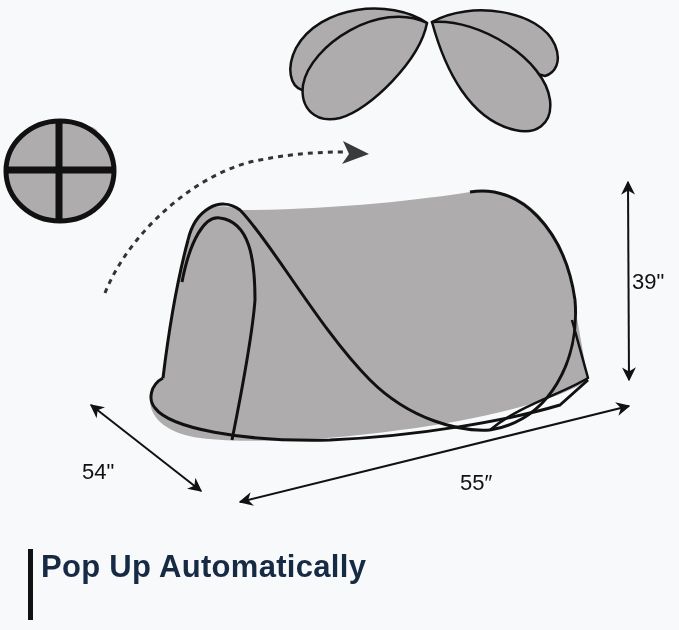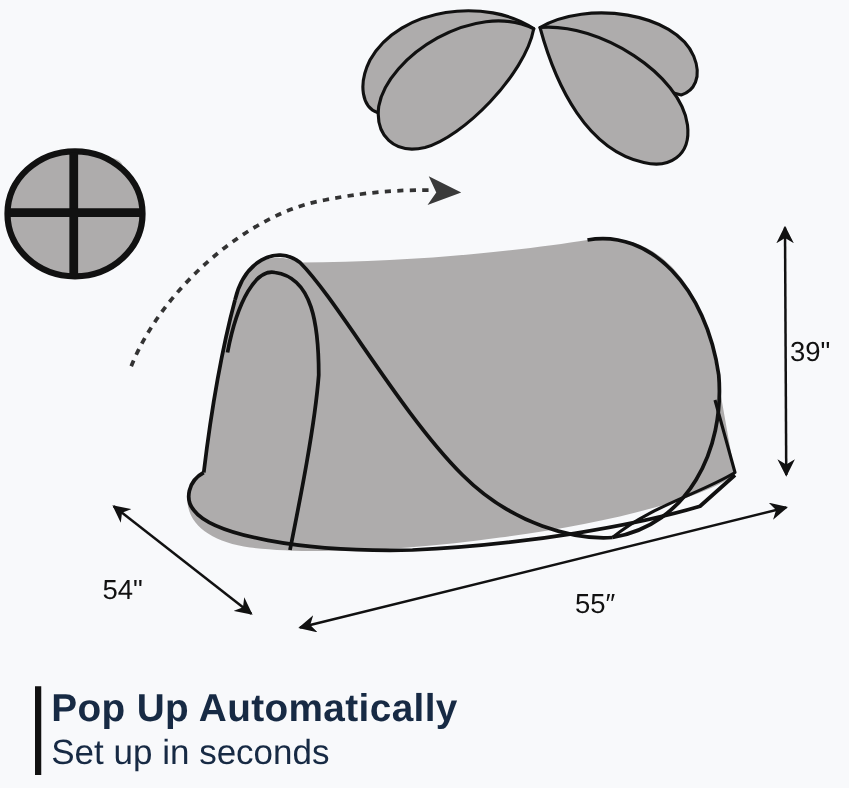--- a/index.html
+++ b/index.html
@@ -77,14 +77,13 @@
     <line x1="240" y1="502" x2="629" y2="406" stroke="#111" stroke-width="2" marker-start="url(#dimArrow)" marker-end="url(#dimArrow)"></line>
   </g>
 </svg>
 
 <div class="dim-label" style="left:632px; top:271px;">39"</div>
 <div class="dim-label" style="left:82px; top:461px;">54"</div>
 <div class="dim-label" style="left:460px; top:472px;">55″</div>
 
 <div class="caption">
   <div class="caption-title">Pop Up Automatically</div>
-  <div class="caption-sub">Set up in seconds</div>
 </div>
 
 </body></html>

